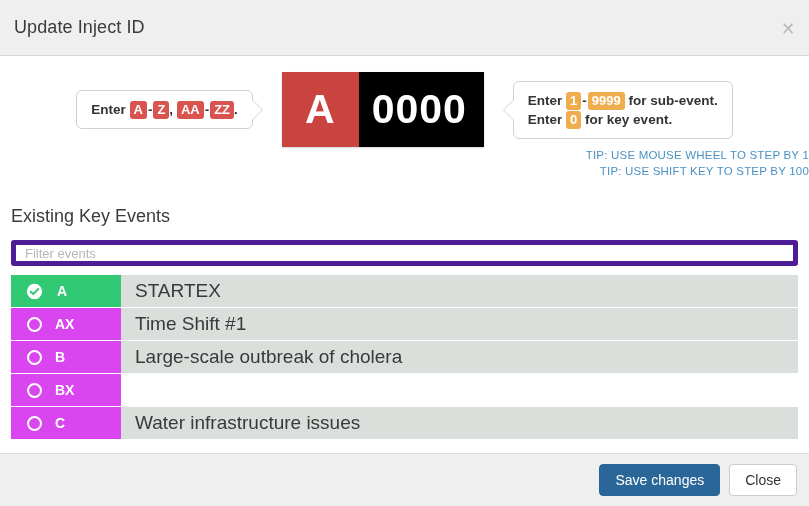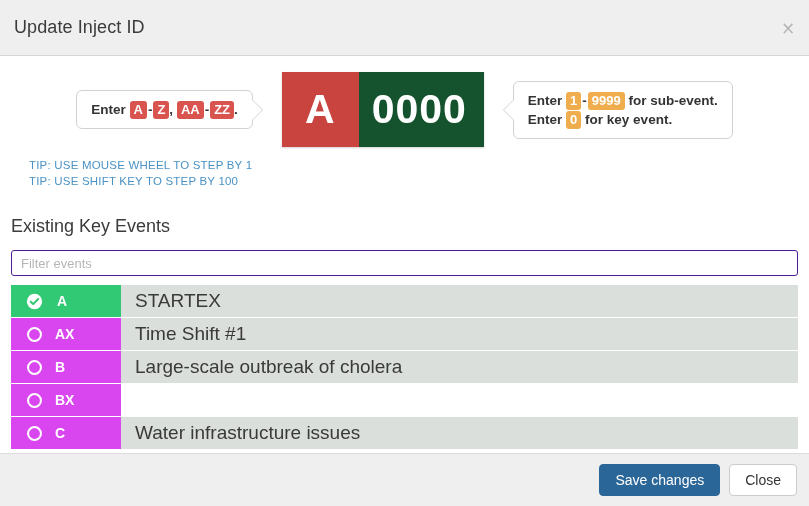--- a/index.html
+++ b/index.html
@@ -163,50 +163,49 @@
     box-sizing: border-box;
     cursor: pointer;
     user-select: none;
     letter-spacing: 1px;
   }
   .id-letter {
     background: #c9443f;
     width: 77px;
   }
   .id-number {
-    background: #14532d;
+    background: #000000;
     width: 125px;
     padding-right: 4px;
   }
 
   
   .tips {
-    text-align: left;
-    margin-top: 10px;
+    text-align: right;
     font-size: 11.5px;
     color: #4a92c4;
     line-height: 16px;
     letter-spacing: .2px;
     padding-left: 29px;
   }
 
   
   .section-title {
     margin: 27px 0 0 11px;
     font-size: 18px;
     font-weight: 400;
     color: #3b3b3b;
   }
 
   .filter-wrap { padding: 13px 11px 0 11px; }
   .filter-input {
     width: 100%;
     height: 26px;
     box-sizing: border-box;
-    border: 1px solid #4c1d95;
+    border: 5px solid #4c1d95;
     border-radius: 3px;
     padding: 0 9px;
     font-size: 13px;
     font-family: "Liberation Sans", sans-serif;
     color: #555;
     background: #ffffff;
     outline: none;
   }
   .filter-input::placeholder { color: #b6b6b6; }
 

